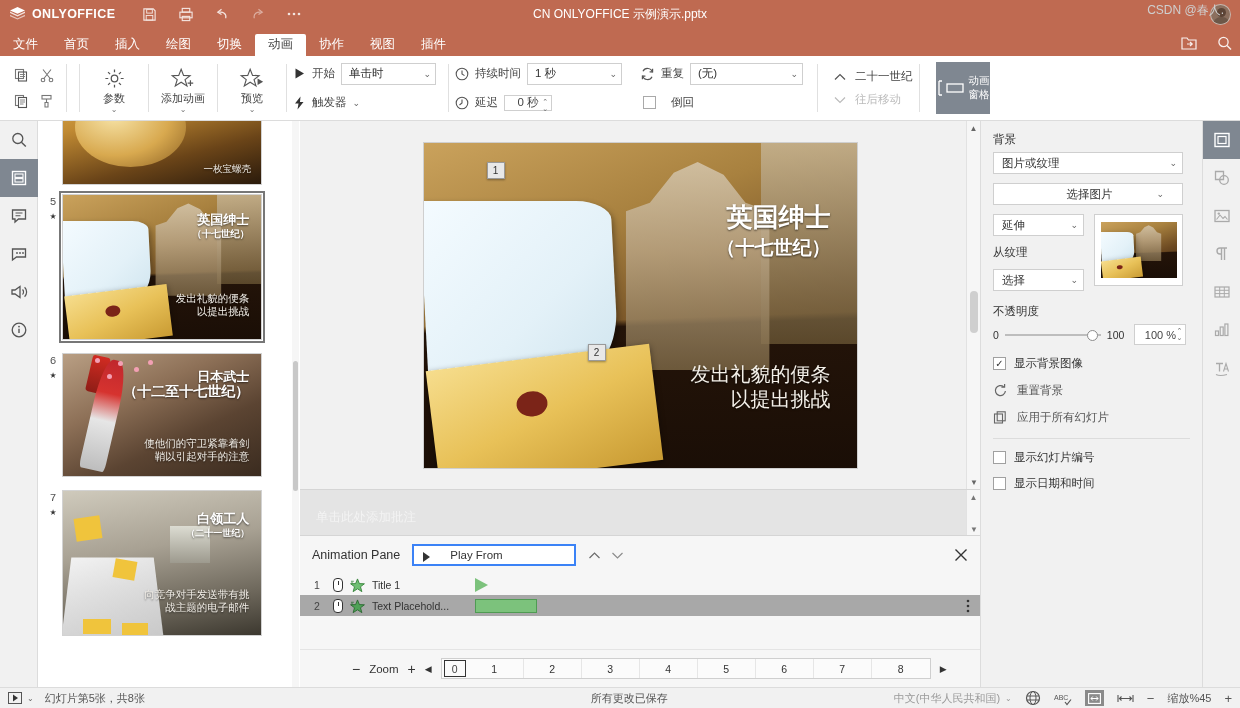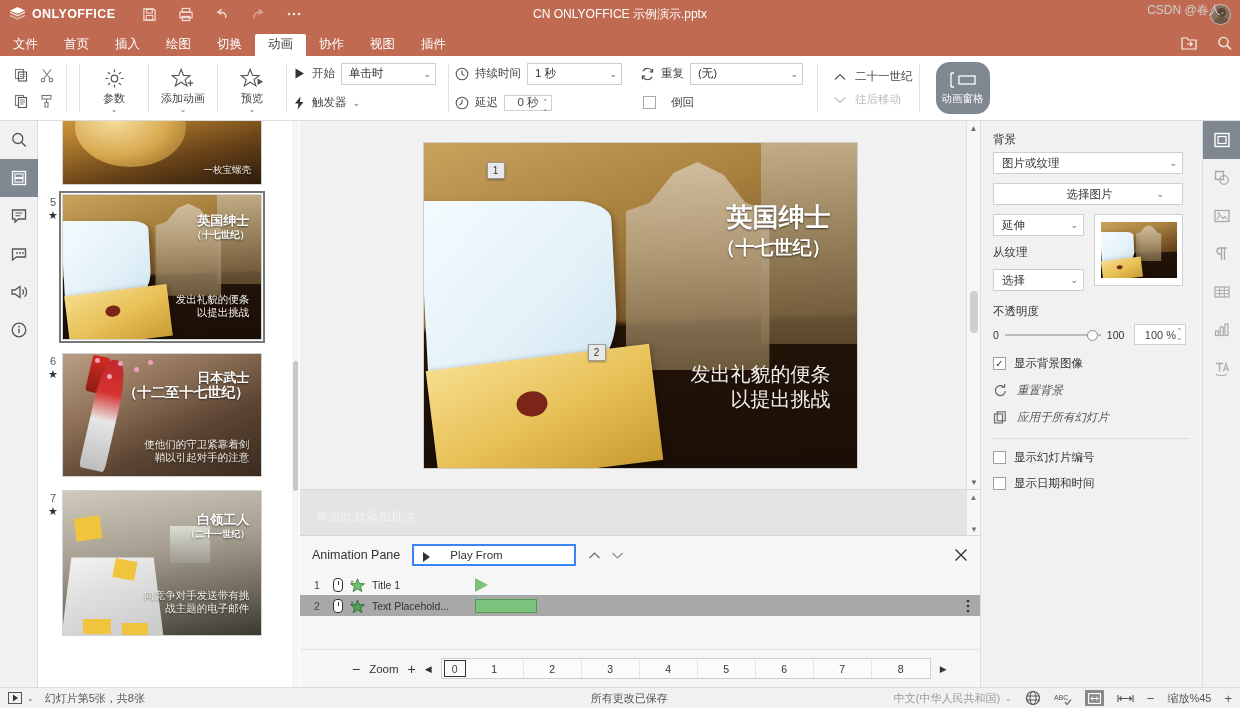--- a/index.html
+++ b/index.html
@@ -82,41 +82,41 @@
   .cbx .arrow { margin-left:auto; padding-left:8px; color:#666; font-size:9px; }
   .spin { border:1px solid #cfcfcf; background:#fff; height:16px; width:48px;
     display:flex; align-items:center; justify-content:center; font-size:11.5px; position:relative; }
   .spin .ud { position:absolute; right:3px; top:2px; display:flex; flex-direction:column; line-height:7px;
     font-size:7px; color:#666; }
   .chkbox { width:13px;height:13px;border:1px solid #a9a9a9; background:#fff; display:inline-block; }
   .move-col { display:flex; flex-direction:column; gap:8px; margin-left:4px; }
   .move-row { display:flex; align-items:center; gap:9px; font-size:11.5px; color:#444; padding-left:6px;}
   .move-row.dis { color:#bbb; }
   .animpane-btn {
-    width:54px; height:52px; background:#7f8791; display:flex; flex-direction:column;
-    align-items:center; justify-content:center; gap:3px; margin-left:10px; color:#fff;border-radius:14px;
+    width:54px; height:52px; background:#7f8791; display:flex; 
+    align-items:center; justify-content:center; gap:3px; margin-left:10px; color:#fff;
   }
   .animpane-btn .lbl { font-size:10.5px; color:#fff; }
 
   
   .leftrail {
     position:absolute; left:0; top:121px; width:38px; height:566px;
     background:#f1f1f1; border-right:1px solid #dcdcdc;
   }
   .rail-ic {
     width:38px; height:38px; display:flex; align-items:center; justify-content:center;
   }
   .rail-ic.active { background:#7f8791; }
 
   
   .thumbs {
     position:absolute; left:38px; top:121px; width:262px; height:566px;
     background:#fff; overflow:hidden;
   }
-  .thumb-row { position:relative; display:flex; padding:6px 8px 0 6px; }
+  .thumb-row { position:relative; display:flex; padding:6px 8px 0 6px;font-family:Liberation Mono, monospace; }
   .thumb-meta { width:18px; text-align:center; color:#555; font-size:11px; padding-top:2px; }
   .thumb-meta .star { display:block; font-size:11px; color:#333; margin-top:1px; }
   .thumb-img {
     width:200px; height:auto; border:1px solid #d2d2d2; position:relative; overflow:hidden;
   }
   .thumb-img.selected { outline:2px solid #777; outline-offset:1px; }
   .tscroll { position:absolute; right:1px; top:0; width:7px; height:566px; background:#f6f6f6; }
   .tscroll .bar { position:absolute; left:1px; top:240px; width:5px; height:130px; background:#c8c8c8; border-radius:3px; }
 
   
@@ -261,21 +261,21 @@
   .slider .knob { position:absolute; left:82px; top:2px; width:11px;height:11px; border-radius:50%;
     background:#fff; border:1px solid #8c8c8c; }
   .num { font-size:10.5px; color:#333; }
   .pctbox { width:52px; height:21px; border:1px solid #cfcfcf; background:#fff; display:flex;
     align-items:center; justify-content:center; font-size:11px; position:relative; margin-left:4px; }
   .pctbox .ud { position:absolute; right:3px; top:2px; display:flex; flex-direction:column;
     font-size:7px; line-height:7px; color:#666; }
   .rp-chk { display:flex; align-items:center; gap:8px; margin-top:11px; font-size:11.5px; color:#333; }
   .rp-chk .box { width:13px;height:13px;border:1px solid #a0a0a0;background:#fff;
     display:flex;align-items:center;justify-content:center;font-size:10px;color:#333; }
-  .rp-act { display:flex; align-items:center; gap:9px; margin-top:12px; font-size:11.5px; color:#555;font-style:italic; }
+  .rp-act { display:flex; align-items:center; gap:9px; margin-top:12px; font-size:11.5px; color:#555; }
   .rp-div { height:1px; background:#dcdcdc; margin:13px 0 2px; }
 
   
   .rightrail {
     position:absolute; left:1202px; top:121px; width:38px; height:566px;
     background:#f1f1f1; border-left:1px solid #dcdcdc;
   }
 
   
   .status {

